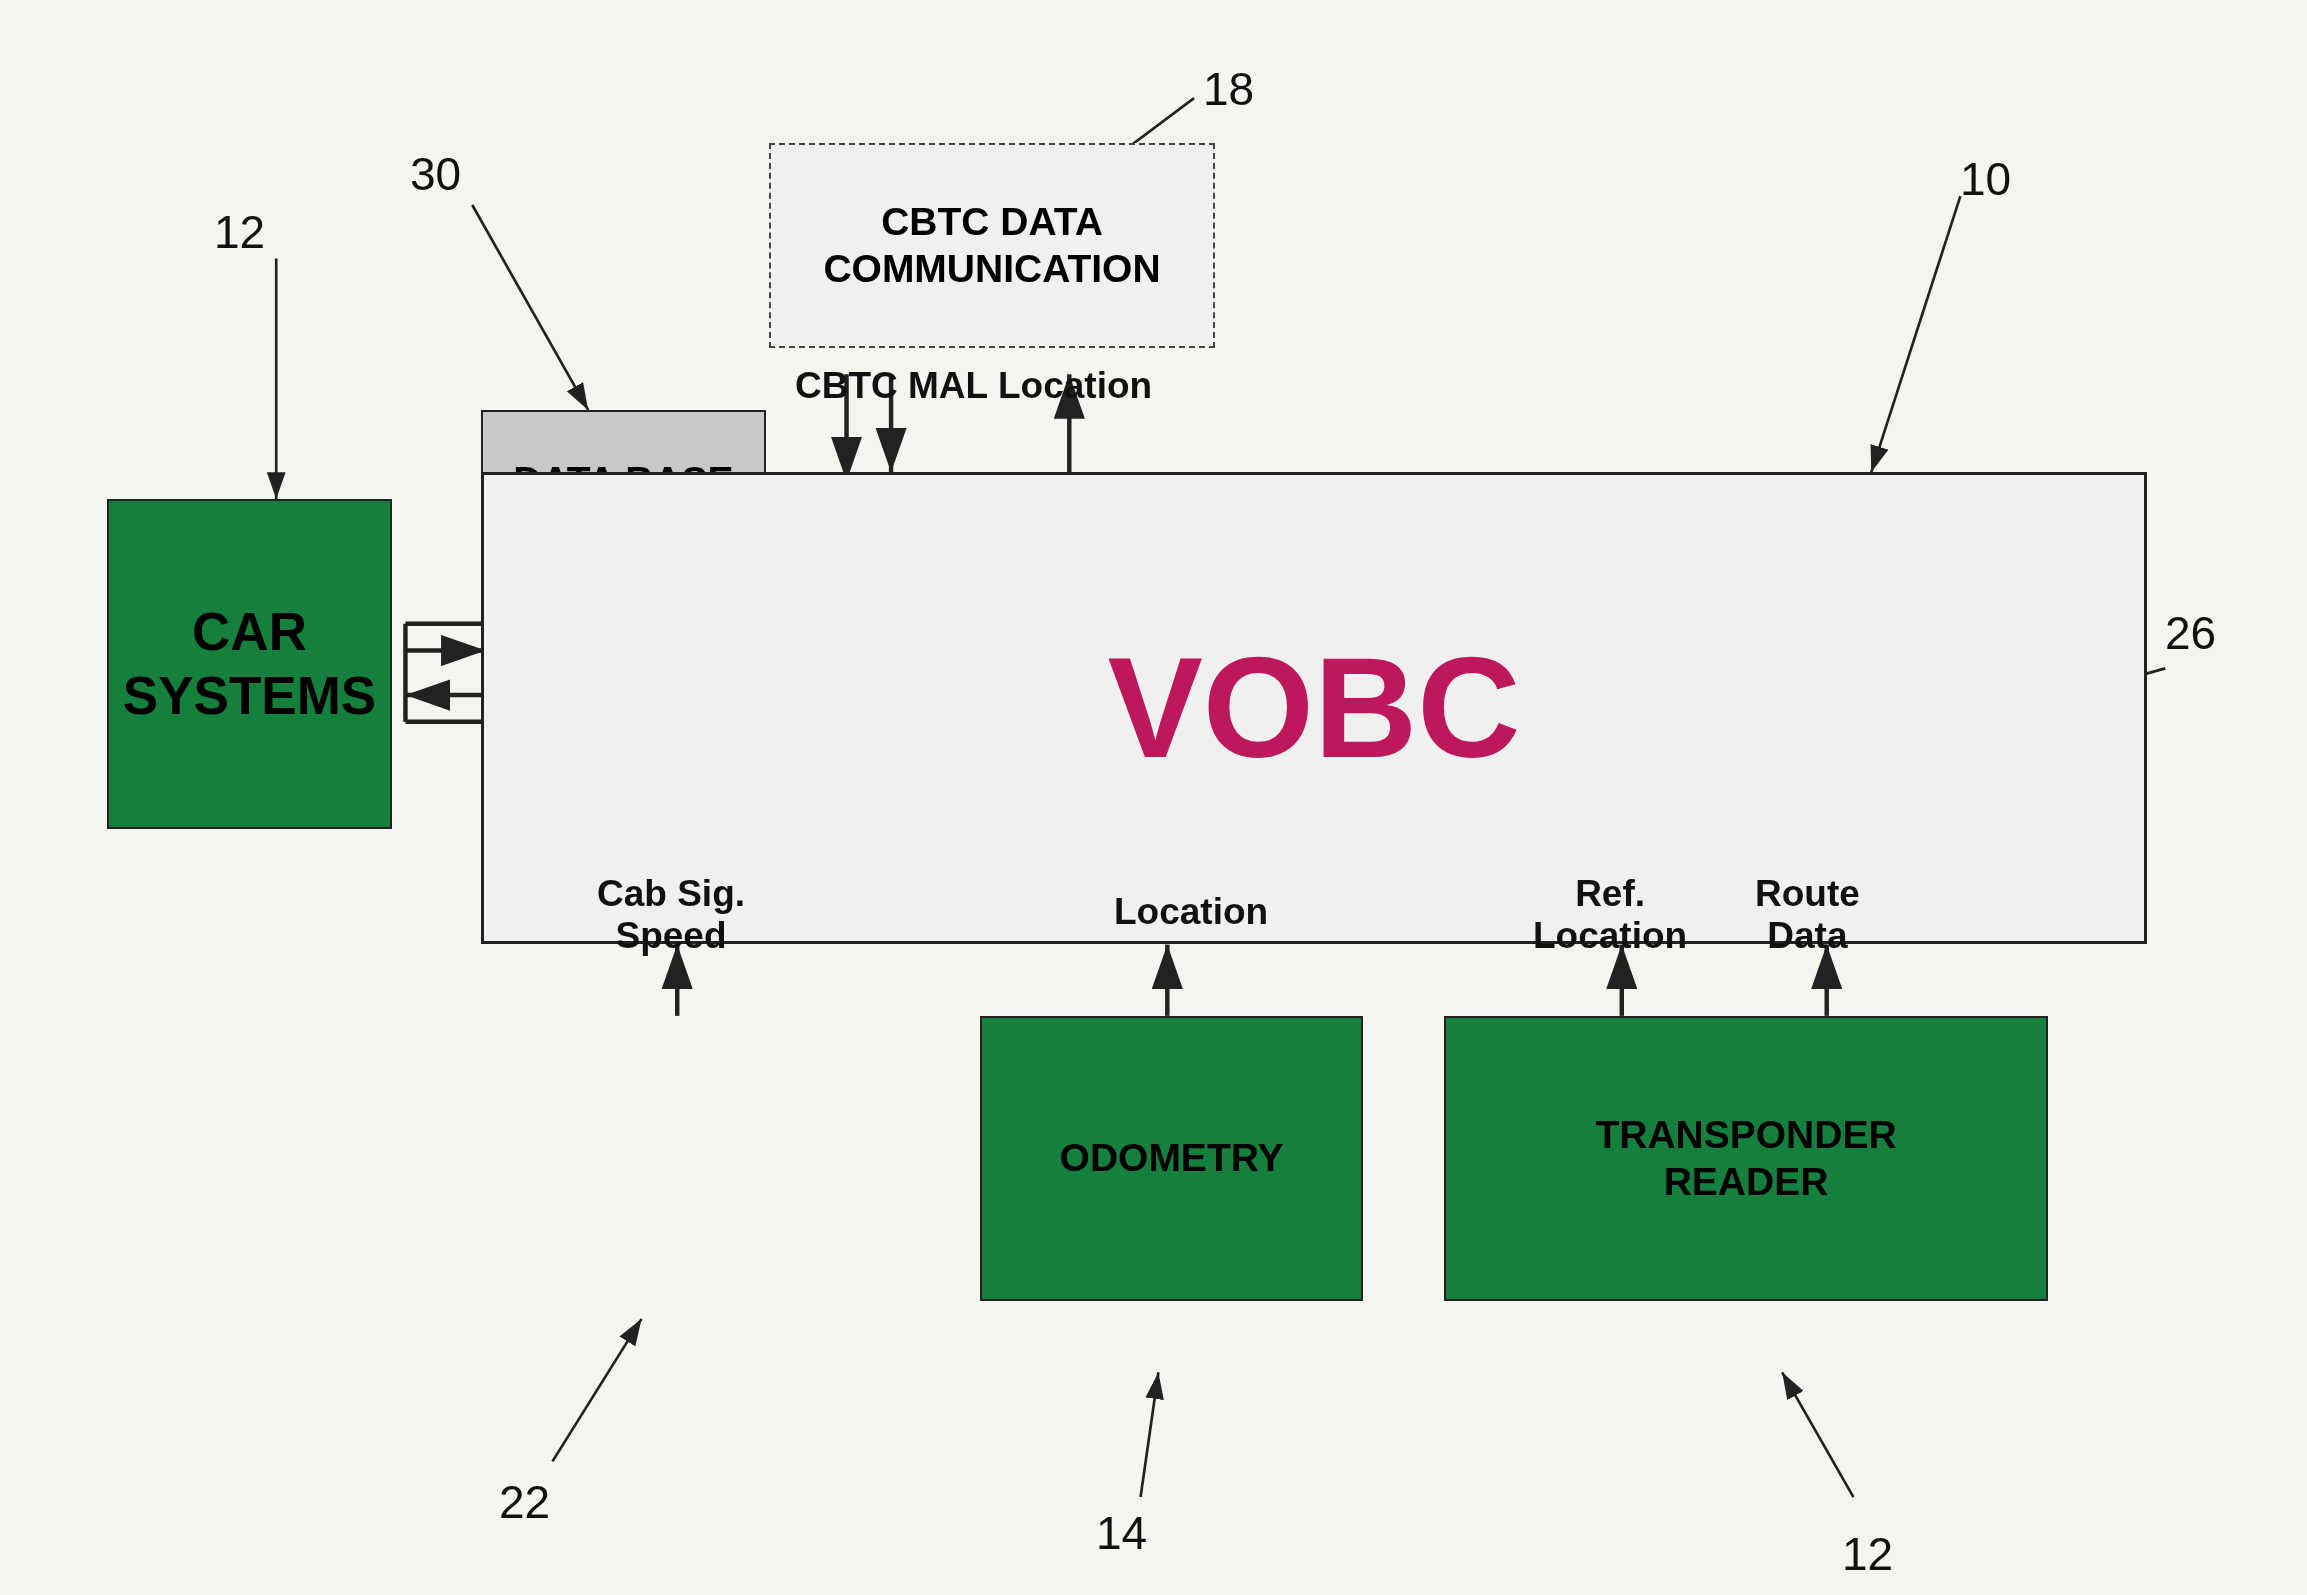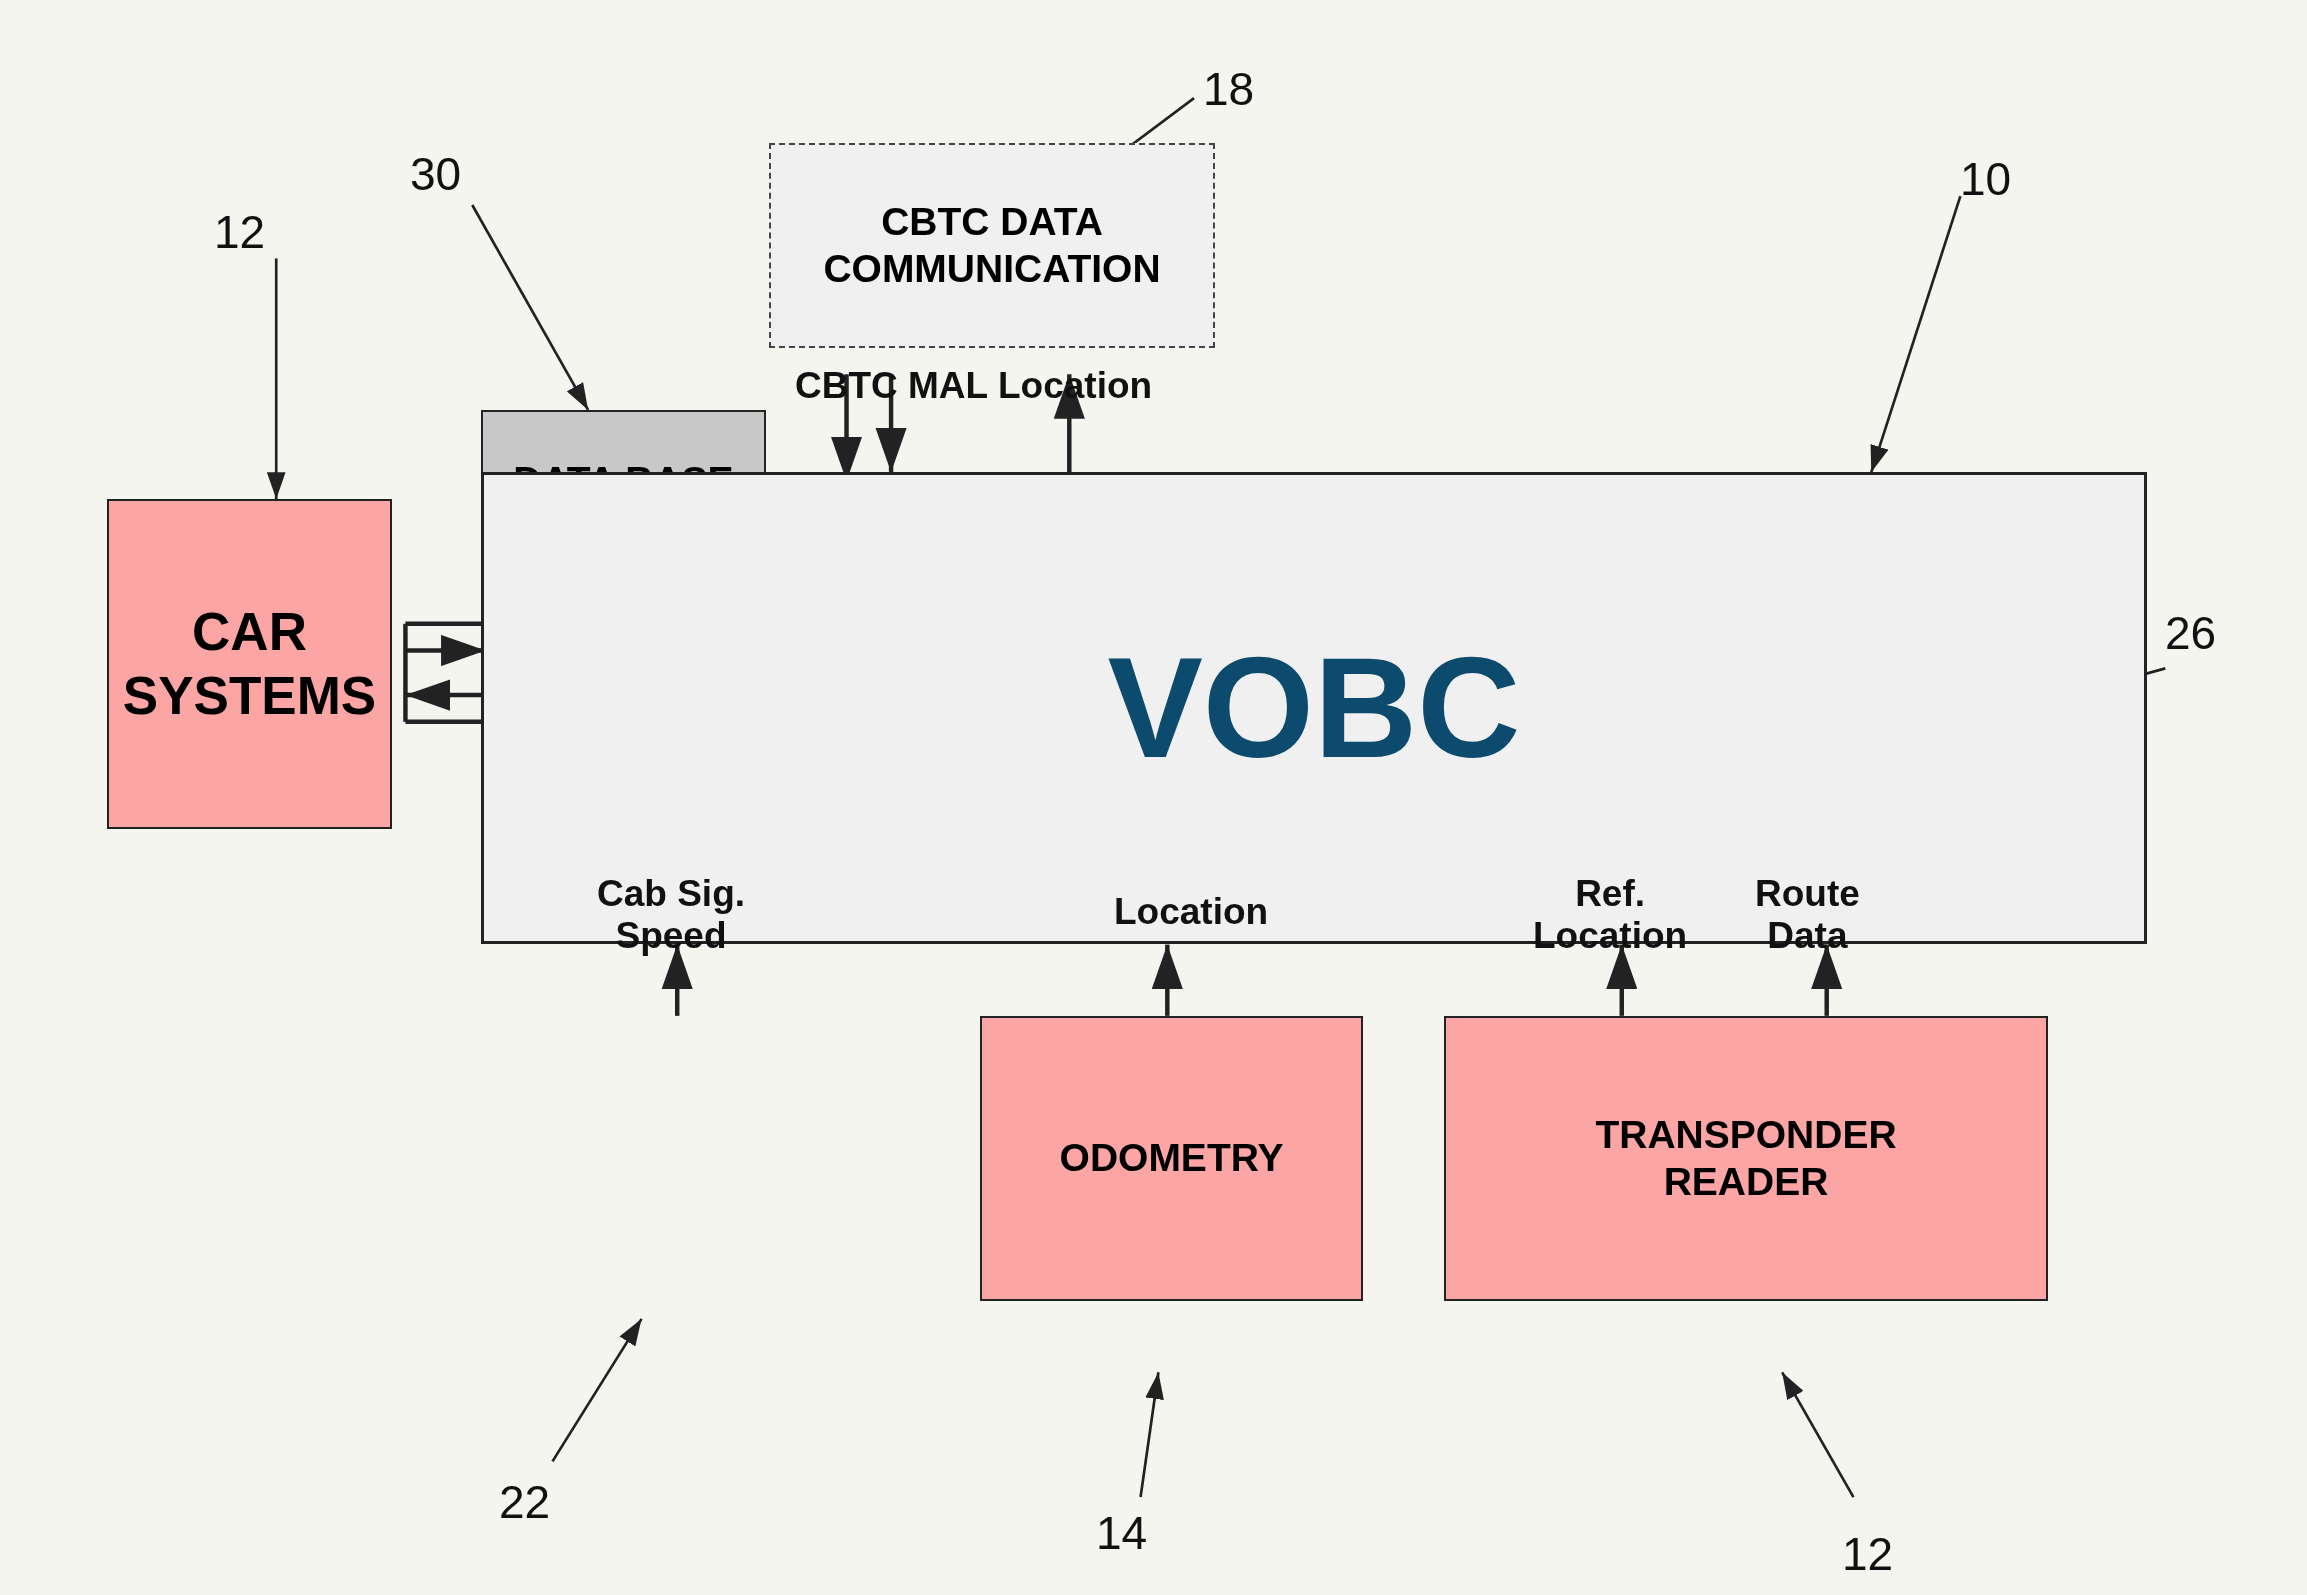--- a/index.html
+++ b/index.html
@@ -32,21 +32,21 @@
       position: absolute;
       border: 2.7px solid #222;
       display: flex;
       align-items: center;
       justify-content: center;
       text-align: center;
       font-weight: bold;
     }
 
     .box-white {
-      background: #fca5a5;
+      background: #15803d;
     }
 
     .box-gray {
       background: #c8c8c8;
     }
 
     .box-dashed {
       border: 2.7px dashed #444;
       background: #f0f0f0;
     }
@@ -63,21 +63,21 @@
 
     .box-text-sm {
       font-size: 39px;
       font-weight: bold;
       line-height: 1.2;
     }
 
     .vobc-text {
       font-size: 143px;
       font-weight: bold;
-      color: #0c4a6e;
+      color: #be185d;
     }
 
     
     .arrow-label {
       position: absolute;
       font-size: 37px;
       font-weight: bold;
       color: #111;
       text-align: center;
     }

